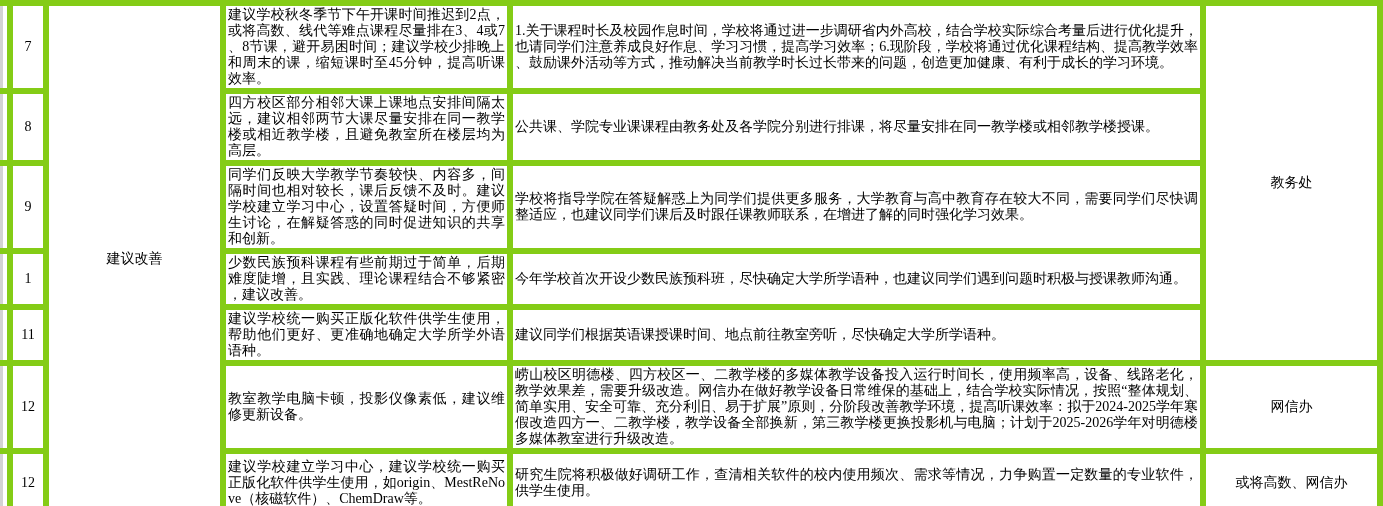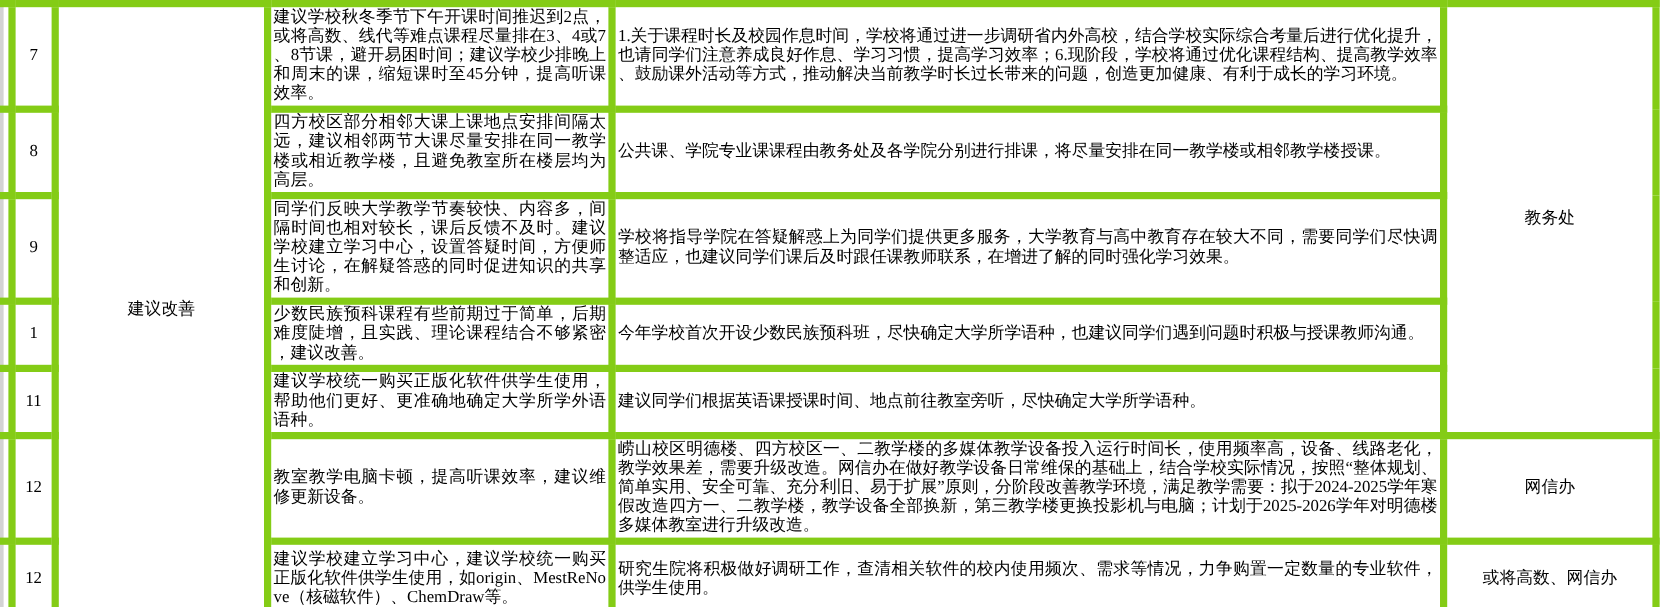--- a/index.html
+++ b/index.html
@@ -111,22 +111,22 @@
   <tr class="r11">
     <td class="cut-col"></td>
     <td class="num-cell">11</td>
     <td class="sugg-cell">建议学校统一购买正版化软件供学生使用，帮助他们更好、更准确地确定大学所学外语语种。</td>
     <td class="resp-cell">建议同学们根据英语课授课时间、地点前往教室旁听，尽快确定大学所学语种。</td>
   </tr>
 
   <tr class="r12">
     <td class="cut-col"></td>
     <td class="num-cell">12</td>
-    <td class="sugg-cell">教室教学电脑卡顿，提高听课效率，建议维修更新设备。</td>
-    <td class="resp-cell">崂山校区明德楼、四方校区一、二教学楼的多媒体教学设备投入运行时间长，使用频率高，设备、线路老化，教学效果差，需要升级改造。网信办在做好教学设备日常维保的基础上，结合学校实际情况，按照“整体规划、简单实用、安全可靠、充分利旧、易于扩展”原则，分阶段改善教学环境，满足教学需要：拟于2024-2025学年寒假改造四方一、二教学楼，教学设备全部换新，第三教学楼更换投影机与电脑；计划于2025-2026学年对明德楼多媒体教室进行升级改造。</td>
+    <td class="sugg-cell">教室教学电脑卡顿，投影仪像素低，建议维修更新设备。</td>
+    <td class="resp-cell">崂山校区明德楼、四方校区一、二教学楼的多媒体教学设备投入运行时间长，使用频率高，设备、线路老化，教学效果差，需要升级改造。网信办在做好教学设备日常维保的基础上，结合学校实际情况，按照“整体规划、简单实用、安全可靠、充分利旧、易于扩展”原则，分阶段改善教学环境，提高听课效率：拟于2024-2025学年寒假改造四方一、二教学楼，教学设备全部换新，第三教学楼更换投影机与电脑；计划于2025-2026学年对明德楼多媒体教室进行升级改造。</td>
     <td class="dept-cell">网信办</td>
   </tr>
 
   <tr class="r13">
     <td class="cut-col"></td>
     <td class="num-cell">12</td>
     <td class="sugg-cell">建议学校建立学习中心，建议学校统一购买正版化软件供学生使用，如origin、MestReNove（核磁软件）、ChemDraw等。</td>
     <td class="resp-cell">研究生院将积极做好调研工作，查清相关软件的校内使用频次、需求等情况，力争购置一定数量的专业软件，供学生使用。</td>
     <td class="dept-cell">或将高数、网信办</td>
   </tr>

